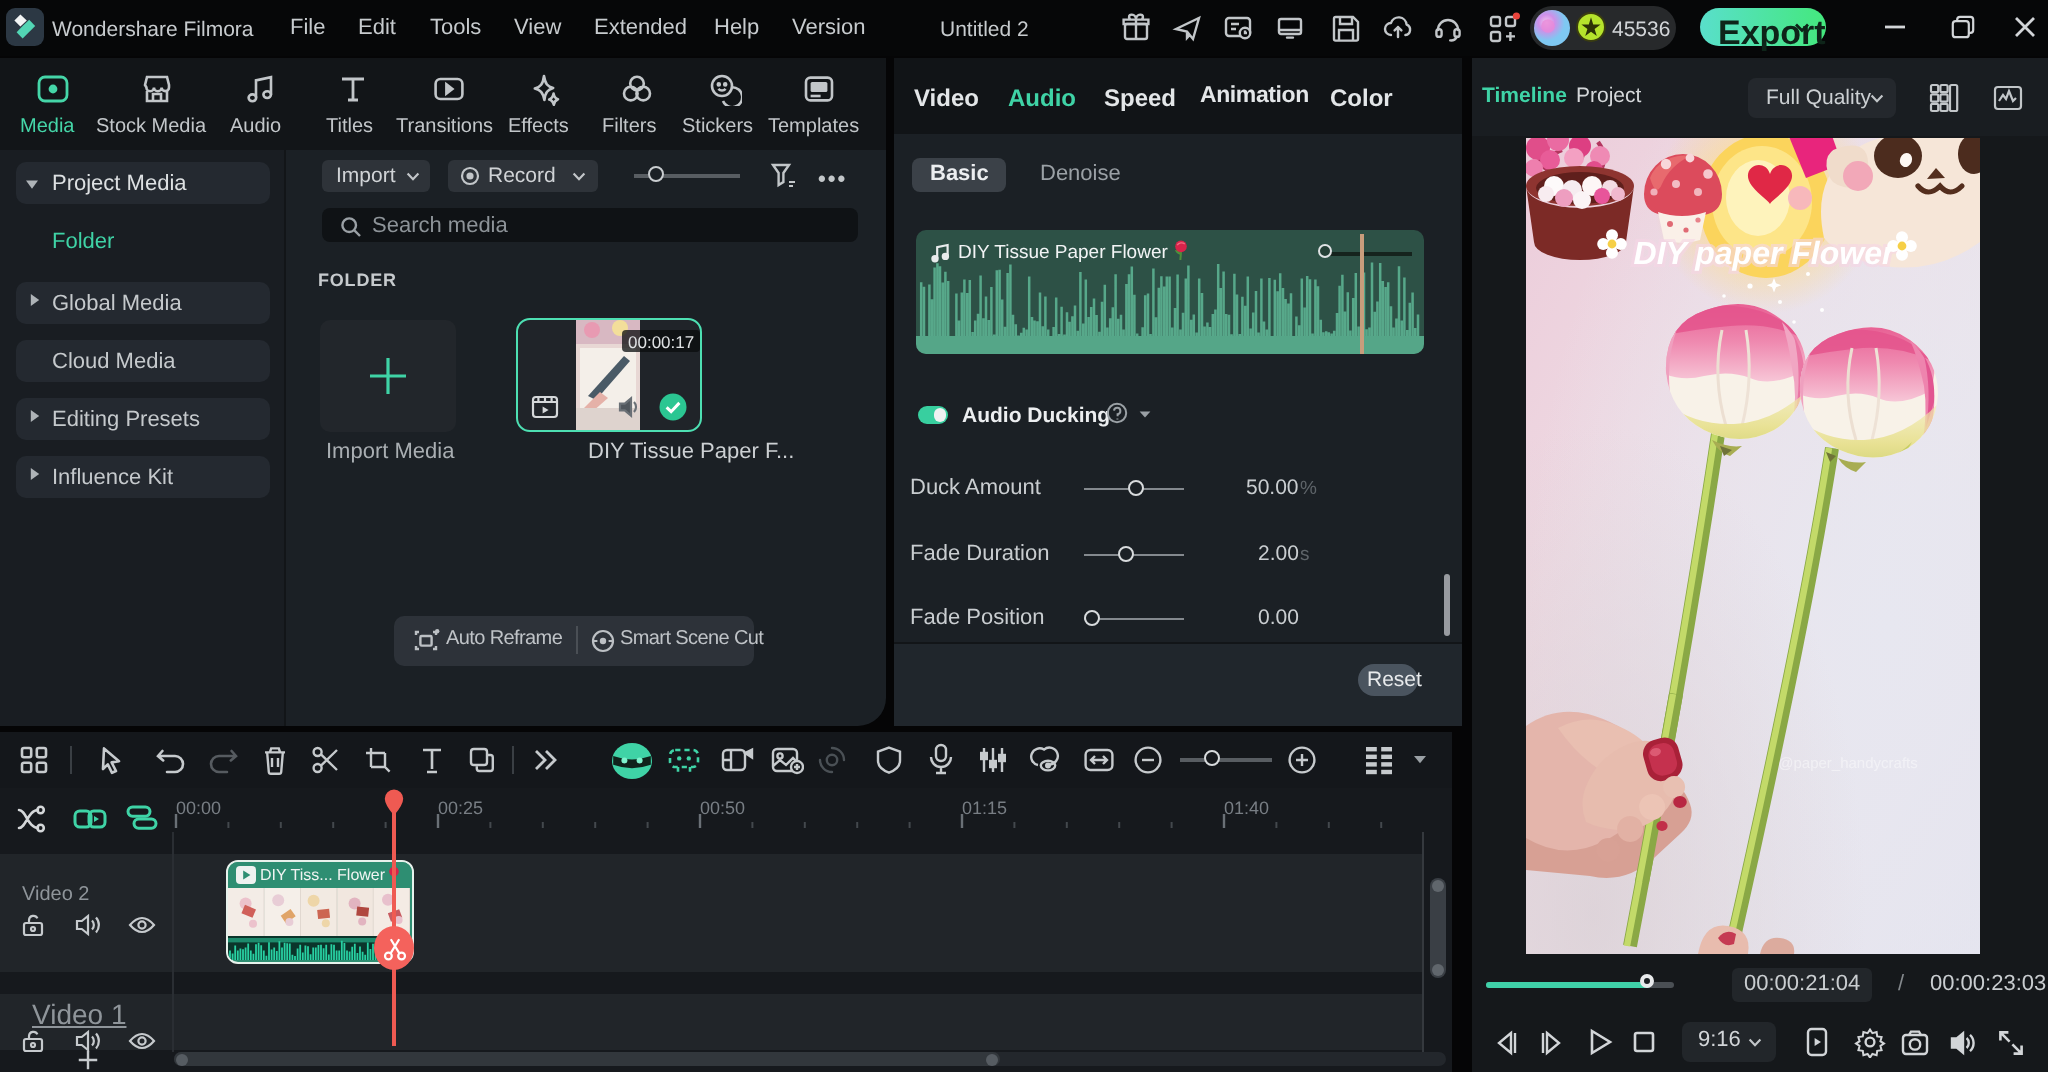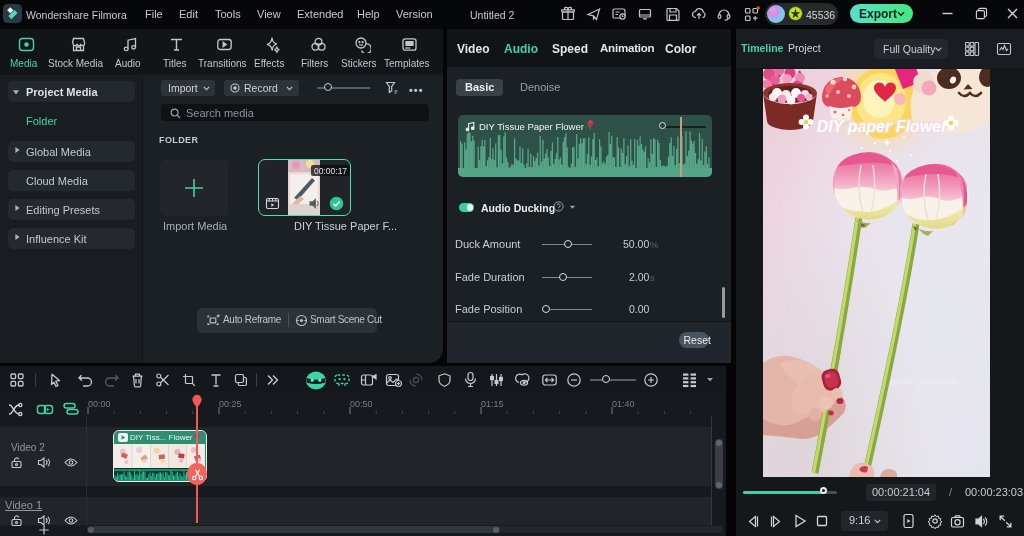--- a/index.html
+++ b/index.html
@@ -82,21 +82,21 @@
       <circle cx="9" cy="9" r="9" fill="url(#avg)"></circle>
         <circle cx="7" cy="8" r="3.4" fill="#e98ad8" opacity="0.8"></circle>
     </svg>
     <svg class="abs" style="left:788px;top:6px;" width="15" height="15" viewBox="0 0 15 15">
       <circle cx="7.5" cy="7.5" r="7" fill="#b5e32c" stroke="#3a3d10" stroke-width="1"></circle>
       <path d="M7.5 2.6 L8.6 6.2 L12.3 6.3 L9.3 8.5 L10.4 12 L7.5 9.9 L4.6 12 L5.7 8.5 L2.7 6.3 L6.4 6.2 Z" fill="#2c3206"></path>
     </svg>
     <div class="abs txt" style="left:806px;top:9px;font-size:10.5px;color:#d2d5d8;">45536</div>
 
     <div class="abs" style="left:850px;top:4px;width:63px;height:19px;border-radius:10px;background:linear-gradient(90deg,#59dfcb,#44e87d);">
-      <div class="abs" style="left:9px;top:3px;font-size:12px;font-weight:bold;color:#0e2419;">Export</div>
+      <div class="abs" style="left:9px;top:3px;font-size:17px;font-weight:bold;color:#0e2419;">Export</div>
       <svg class="abs" style="left:47px;top:7px;" width="8" height="6" viewBox="0 0 8 6">
           <path d="M1 1.2 L4 4.2 L7 1.2" fill="none" stroke="#0e2419" stroke-width="1.4"></path>
         </svg>
     </div>
 
     <svg class="abs" style="left:941px;top:7px;" width="13" height="13" viewBox="0 0 13 13">
         <path d="M1.5 6.5 h10" stroke="#d2d5d8" stroke-width="1.4"></path>
       </svg>
     <svg class="abs" style="left:975px;top:7px;" width="13" height="13" viewBox="0 0 13 13" fill="none" stroke="#d2d5d8" stroke-width="1.1">
       <rect x="3.6" y="1.4" width="8" height="8" rx="1.4"></rect>
@@ -170,21 +170,21 @@
           <path d="M4.3 12 h5"></path>
       </svg>
       <div class="abs" style="left:384px;top:29px;font-size:10px;color:#c2c6c9;">Templates</div>
     </div>
 
     <div class="abs" style="left:0;top:46px;width:143px;height:288px;background:#191d22;border-right:1px solid #121518;"></div>
     <div class="abs" style="left:8px;top:52px;width:127px;height:21px;background:#242930;border-radius:5px;"></div>
     <svg class="abs" style="left:12px;top:59px;" width="8" height="8" viewBox="0 0 8 8">
         <path d="M1 2.2 L7 2.2 L4 6.4 Z" fill="#aeb3b7"></path>
       </svg>
-    <div class="abs" style="left:26px;top:57px;font-size:11px;color:#dde0e2;font-weight:bold;">Project Media</div>
+    <div class="abs" style="left:26px;top:57px;font-size:11px;color:#dde0e2;font-weight:normal;">Project Media</div>
     <div class="abs" style="left:26px;top:86px;font-size:11px;color:#3fd3a6;">Folder</div>
     <div class="abs" style="left:8px;top:112px;width:127px;height:21px;background:#242930;border-radius:5px;"></div>
     <svg class="abs" style="left:13px;top:117px;" width="8" height="8" viewBox="0 0 8 8">
         <path d="M2.4 1 L6.6 4 L2.4 7 Z" fill="#aeb3b7"></path>
       </svg>
     <div class="abs" style="left:26px;top:117px;font-size:11px;color:#c5c9cc;">Global Media</div>
     <div class="abs" style="left:8px;top:141px;width:127px;height:21px;background:#242930;border-radius:5px;"></div>
     <div class="abs" style="left:26px;top:146px;font-size:11px;color:#c5c9cc;">Cloud Media</div>
     <div class="abs" style="left:8px;top:170px;width:127px;height:21px;background:#242930;border-radius:5px;"></div>
     <svg class="abs" style="left:13px;top:175px;" width="8" height="8" viewBox="0 0 8 8">
@@ -813,21 +813,21 @@
         <circle cx="6.5" cy="8.5" r="1"></circle>
     </svg>
     <svg class="abs" style="left:37px;top:90px;" width="14" height="13" viewBox="0 0 14 13" fill="none" stroke="#c6cacd" stroke-width="1.1">
       <path d="M1.5 4.5 h2.4 L7 2 v9 L3.9 8.5 H1.5 Z"></path>
         <path d="M9 4.2 a3.3 3.3 0 0 1 0 4.6 M11 2.8 a5.5 5.5 0 0 1 0 7.4"></path>
     </svg>
     <svg class="abs" style="left:64px;top:91px;" width="14" height="11" viewBox="0 0 14 11" fill="none" stroke="#c6cacd" stroke-width="1.1">
       <path d="M1 5.5 Q7 -1.5 13 5.5 Q7 12.5 1 5.5 Z"></path>
         <circle cx="7" cy="5.5" r="1.8"></circle>
     </svg>
-    <div class="abs" style="left:5px;top:133px;font-size:11px;color:#8f959a;text-decoration:underline;">Video 1</div>
+    <div class="abs" style="left:16px;top:133px;font-size:14px;color:#8f959a;text-decoration:underline;">Video 1</div>
     <svg class="abs" style="left:10px;top:148px;" width="13" height="13" viewBox="0 0 13 13" fill="none" stroke="#c6cacd" stroke-width="1.1">
       <rect x="2" y="5.5" width="9" height="6" rx="1"></rect>
         <path d="M4.5 5.5 v-1.5 a2.2 2.2 0 0 1 4.2 -0.8"></path>
         <circle cx="6.5" cy="8.5" r="1"></circle>
     </svg>
     <svg class="abs" style="left:37px;top:148px;" width="14" height="13" viewBox="0 0 14 13" fill="none" stroke="#c6cacd" stroke-width="1.1">
       <path d="M1.5 4.5 h2.4 L7 2 v9 L3.9 8.5 H1.5 Z"></path>
         <path d="M9 4.2 a3.3 3.3 0 0 1 0 4.6 M11 2.8 a5.5 5.5 0 0 1 0 7.4"></path>
     </svg>
     <svg class="abs" style="left:64px;top:149px;" width="14" height="11" viewBox="0 0 14 11" fill="none" stroke="#c6cacd" stroke-width="1.1">

